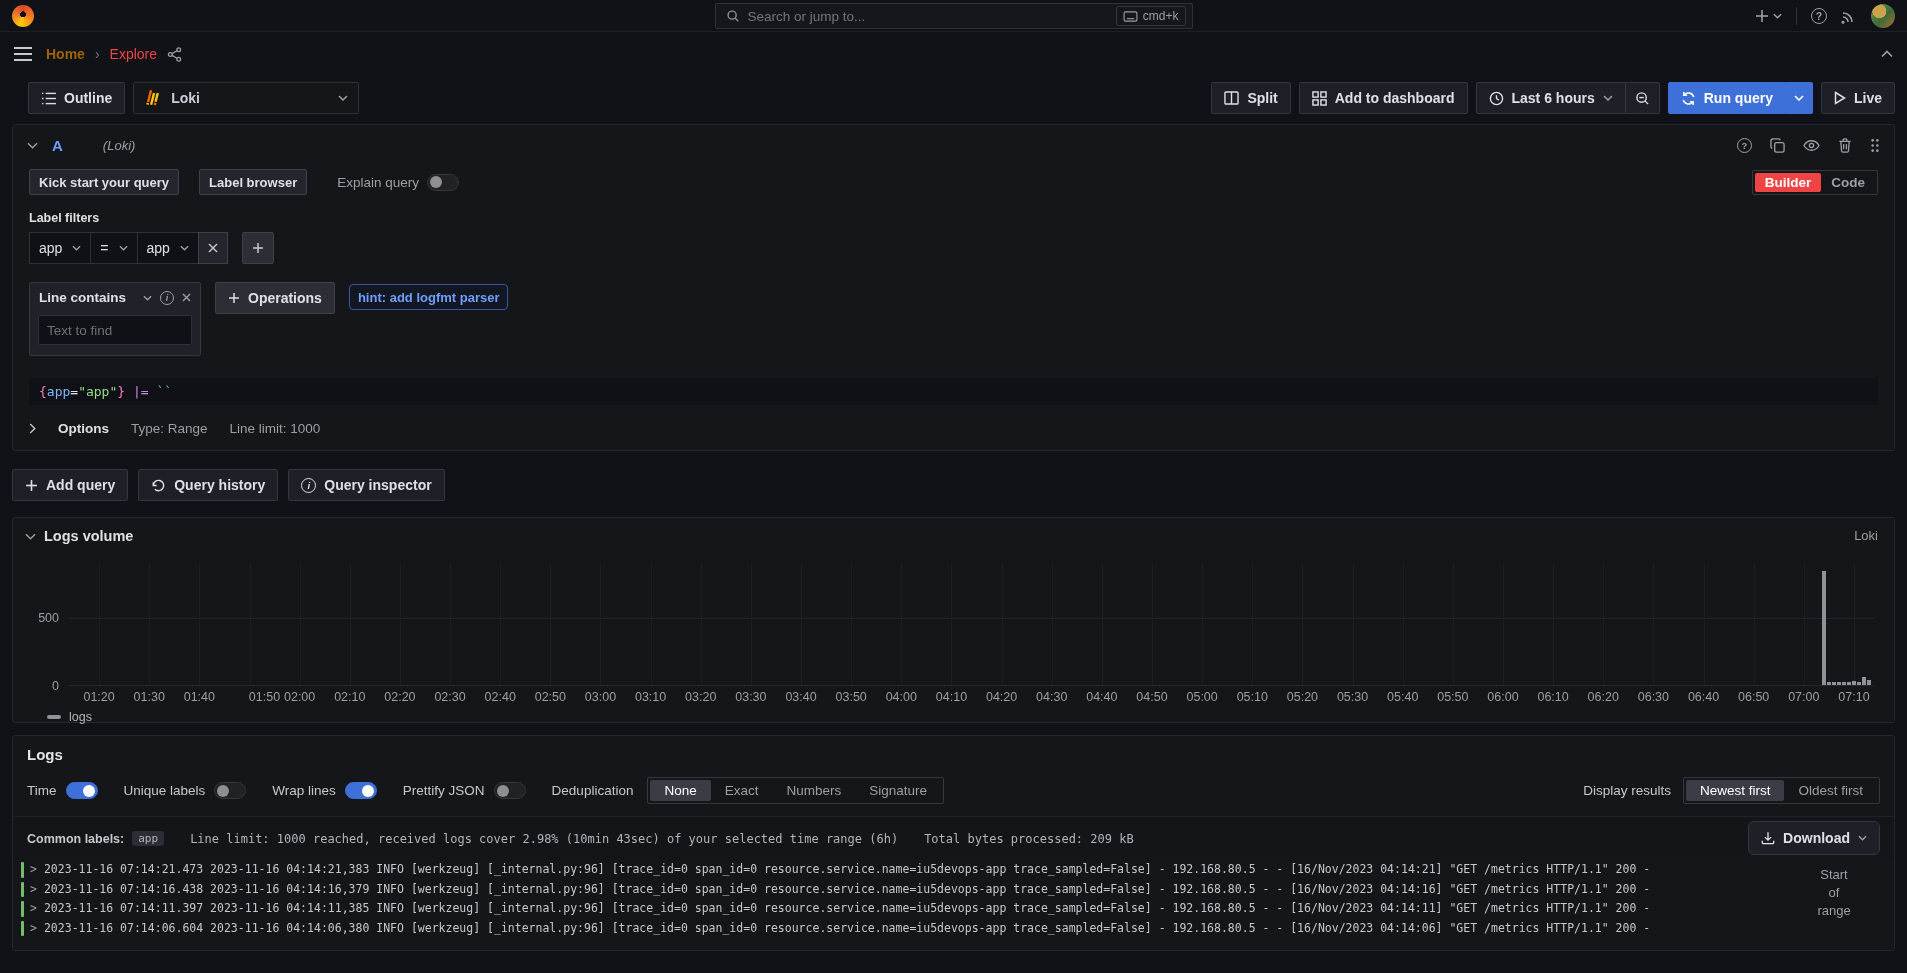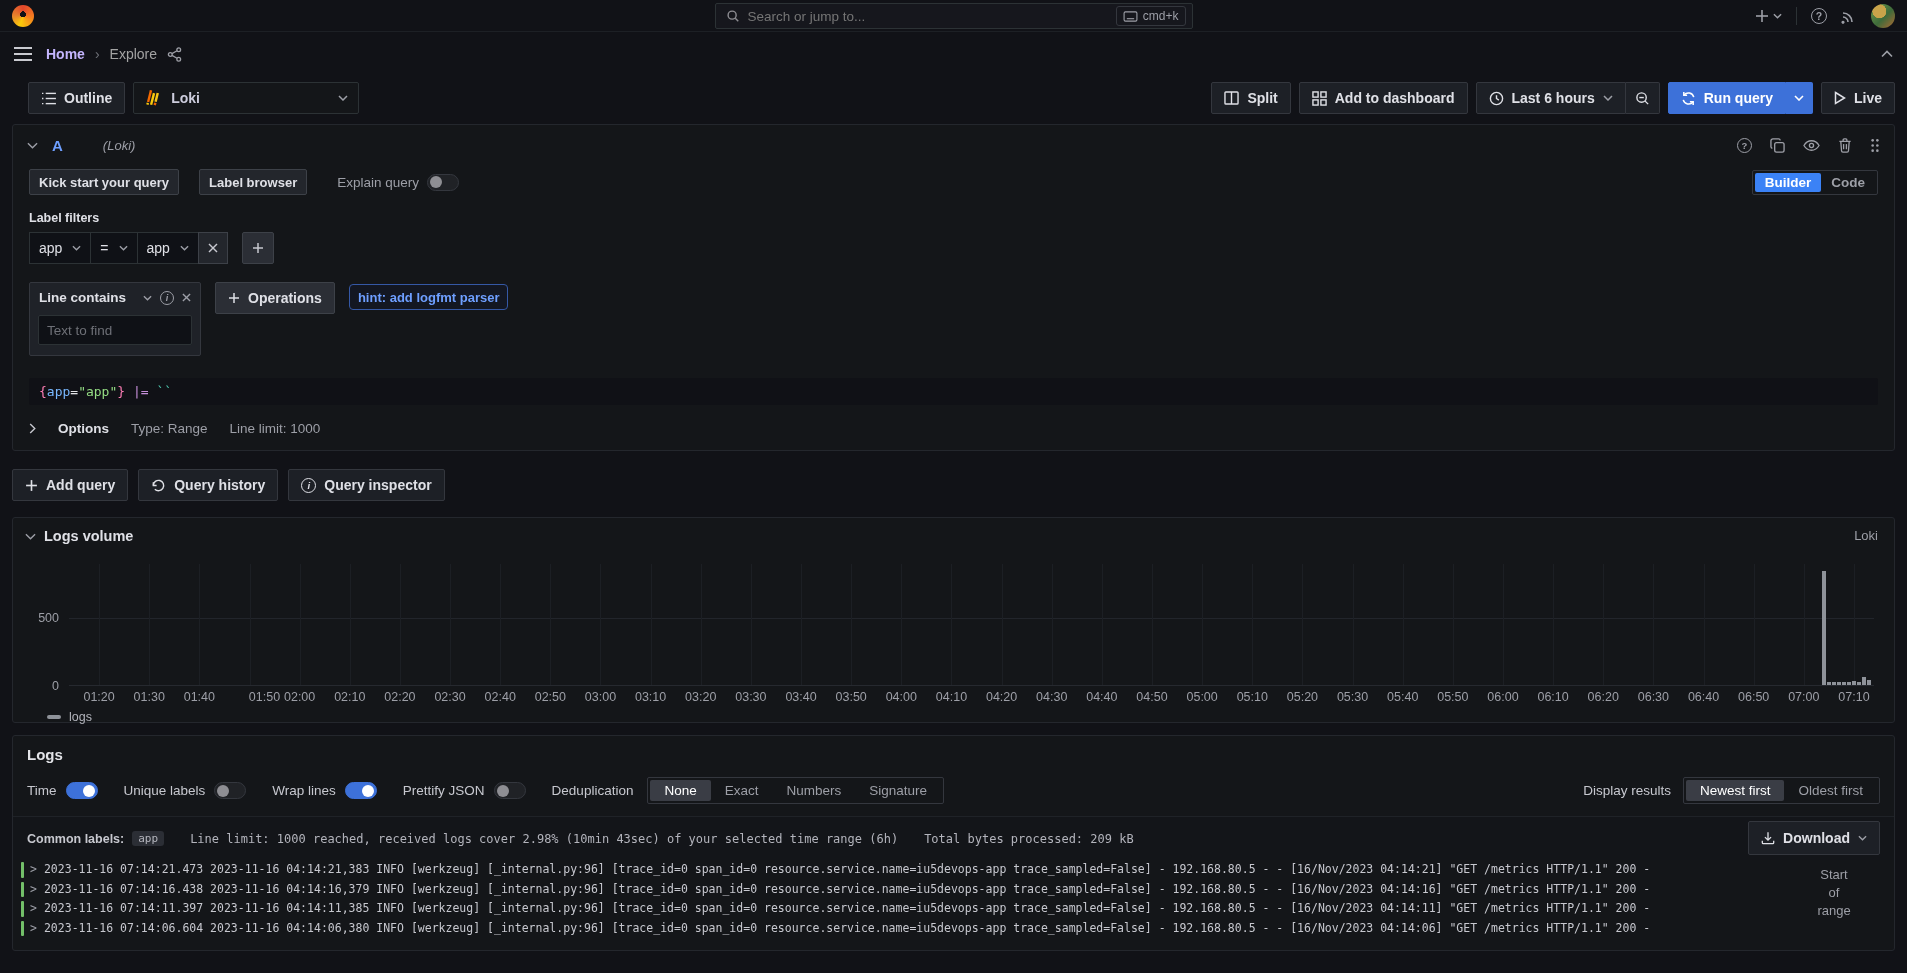--- a/index.html
+++ b/index.html
@@ -40,23 +40,23 @@
   .avatar { width:24px; height:24px; border-radius:50%;
     background:radial-gradient(circle at 35% 30%, #c9a44a 0 30%, transparent 31%),
                linear-gradient(135deg,#6f9a4c,#3e6b3a 55%,#b06a33); }
   .circle-glyph {
     width:16px; height:16px; border:1.4px solid currentColor; border-radius:50%;
     font-size:10.5px; font-weight:bold; display:flex; align-items:center; justify-content:center;
   }
 
   
   .crumbrow { height:44px; display:flex; align-items:center; padding:0 14px; gap:10px; }
-  .crumb-home { font-weight:700; color:#c4b5fd; font-size:14px; }
+  .crumb-home { font-weight:700; color:#a16207; font-size:14px; }
   .crumb-sep { color:#6e7077; }
-  .crumb-page { color:#a3a3a3; font-size:14px; }
+  .crumb-page { color:#ef4444; font-size:14px; }
   .crumbrow .right { margin-left:auto; color:#9d9fa7; }
 
   
   .toolbar { display:flex; align-items:flex-start; padding:6px 12px 10px; gap:8px;margin-left:16px; }
   .btn {
     height:32px; display:inline-flex; align-items:center; gap:8px; padding:0 12px;
     background:#1d2026; border:1px solid #34373e; border-radius:2px;
     color:#dfe0e6; font-weight:600; font-size:14px; cursor:pointer; white-space:nowrap;
   }
   .ds-picker { width:226px; height:32px; background:#141619; border:1px solid #2c3235; border-radius:2px;
@@ -81,21 +81,21 @@
 
   .editor-toprow { display:flex; align-items:center; gap:20px; }
   .btn-sm { height:26px; padding:0 9px; font-size:13px; font-weight:700; background:#23262c; border:1px solid #3d4148; }
   .explain { display:flex; align-items:center; gap:8px; color:#9d9fa7; font-size:13.5px; margin-left:10px; }
   .pill { width:32px; height:17px; border-radius:9px; background:#202226; border:1px solid #34373e; position:relative; cursor:pointer; }
   .pill .knob { position:absolute; top:1.5px; left:2px; width:12px; height:12px; border-radius:50%; background:#8e8e93; }
   .pill.on { background:#3d71d9; border-color:#3d71d9; }
   .pill.on .knob { left:auto; right:2px; background:#fff; }
   .mode-group { margin-left:auto; display:flex; border:1px solid #34373e; border-radius:2px; padding:2px; }
   .mode-opt { padding:2px 10px; font-size:13.5px; font-weight:600; color:#9d9fa7; border-radius:2px; cursor:pointer; }
-  .mode-opt.sel { background:#3b82f6; color:#fff; }
+  .mode-opt.sel { background:#ef4444; color:#fff; }
 
   .section-label { font-size:12.5px; font-weight:700; color:#dfe0e6; margin:16px 0 7px; }
   .filter-row { display:flex; align-items:center; gap:14px; }
   .select {
     height:32px; background:#0f1116; border:1px solid #2c3235; display:flex; align-items:center; gap:10px;
     padding:0 9px; font-size:14px; color:#dfe0e6; cursor:pointer;
   }
   .select .caret { color:#9d9fa7; }
   .attached > * + * { margin-left:-1px; }
   .sq-btn { width:30px; height:32px; background:#23262c; border:1px solid #3d4148; color:#c7c8cf;
@@ -147,21 +147,21 @@
   .ctl { display:flex; align-items:center; gap:9px; font-size:13.5px; color:#c7c8cf; }
   .seg-group { display:flex; border:1px solid #34373e; border-radius:2px; padding:2px; }
   .seg-opt { padding:3px 14px; font-size:13.5px; color:#9d9fa7; border-radius:2px; cursor:pointer; white-space:nowrap; }
   .seg-opt.sel { background:#3a3d45; color:#fff; }
   .logs-controls .right { margin-left:auto; display:flex; align-items:center; gap:12px; }
   .meta-row { border-top:1px solid #1f2227; background:#131519; padding:10px 14px; display:flex; align-items:center; gap:26px;
     font-family:"DejaVu Sans Mono", monospace; font-size:12px; color:#b3b4bc; position:relative; min-height:44px; }
   .meta-item { display:flex; align-items:center; gap:8px; }
   .meta-key { font-family:"Liberation Sans",sans-serif; font-size:12.5px; font-weight:700; color:#c7c8cf; }
   .label-chip { background:#2b2e35; border-radius:3px; padding:1px 6px; font-size:11px; }
-  .download-btn { position:absolute; right:14px; top:4px; }
+  .download-btn { position:absolute; right:14px; top:4px;border-radius:6px; }
   .log-rows { position:relative; font-family:"DejaVu Sans Mono", monospace; font-size:11.5px; color:#c7c8cf; }
   .log-row { display:flex; align-items:stretch; line-height:19.5px; cursor:pointer; }
   .lvl-bar { width:3px; background:#73bf69; margin:2px 6px 2px 8px; flex:none; border-radius:1px; }
   .expander { color:#9d9fa7; margin-right:7px; flex:none; }
   .log-text { white-space:nowrap; overflow:hidden; }
   .end-note { position:absolute; right:28px; top:6px; width:64px; text-align:center; color:#9d9fa7;
     font-size:13px; line-height:18px; font-family:"Liberation Sans",sans-serif; }
 </style>
 </head>
 <body>

